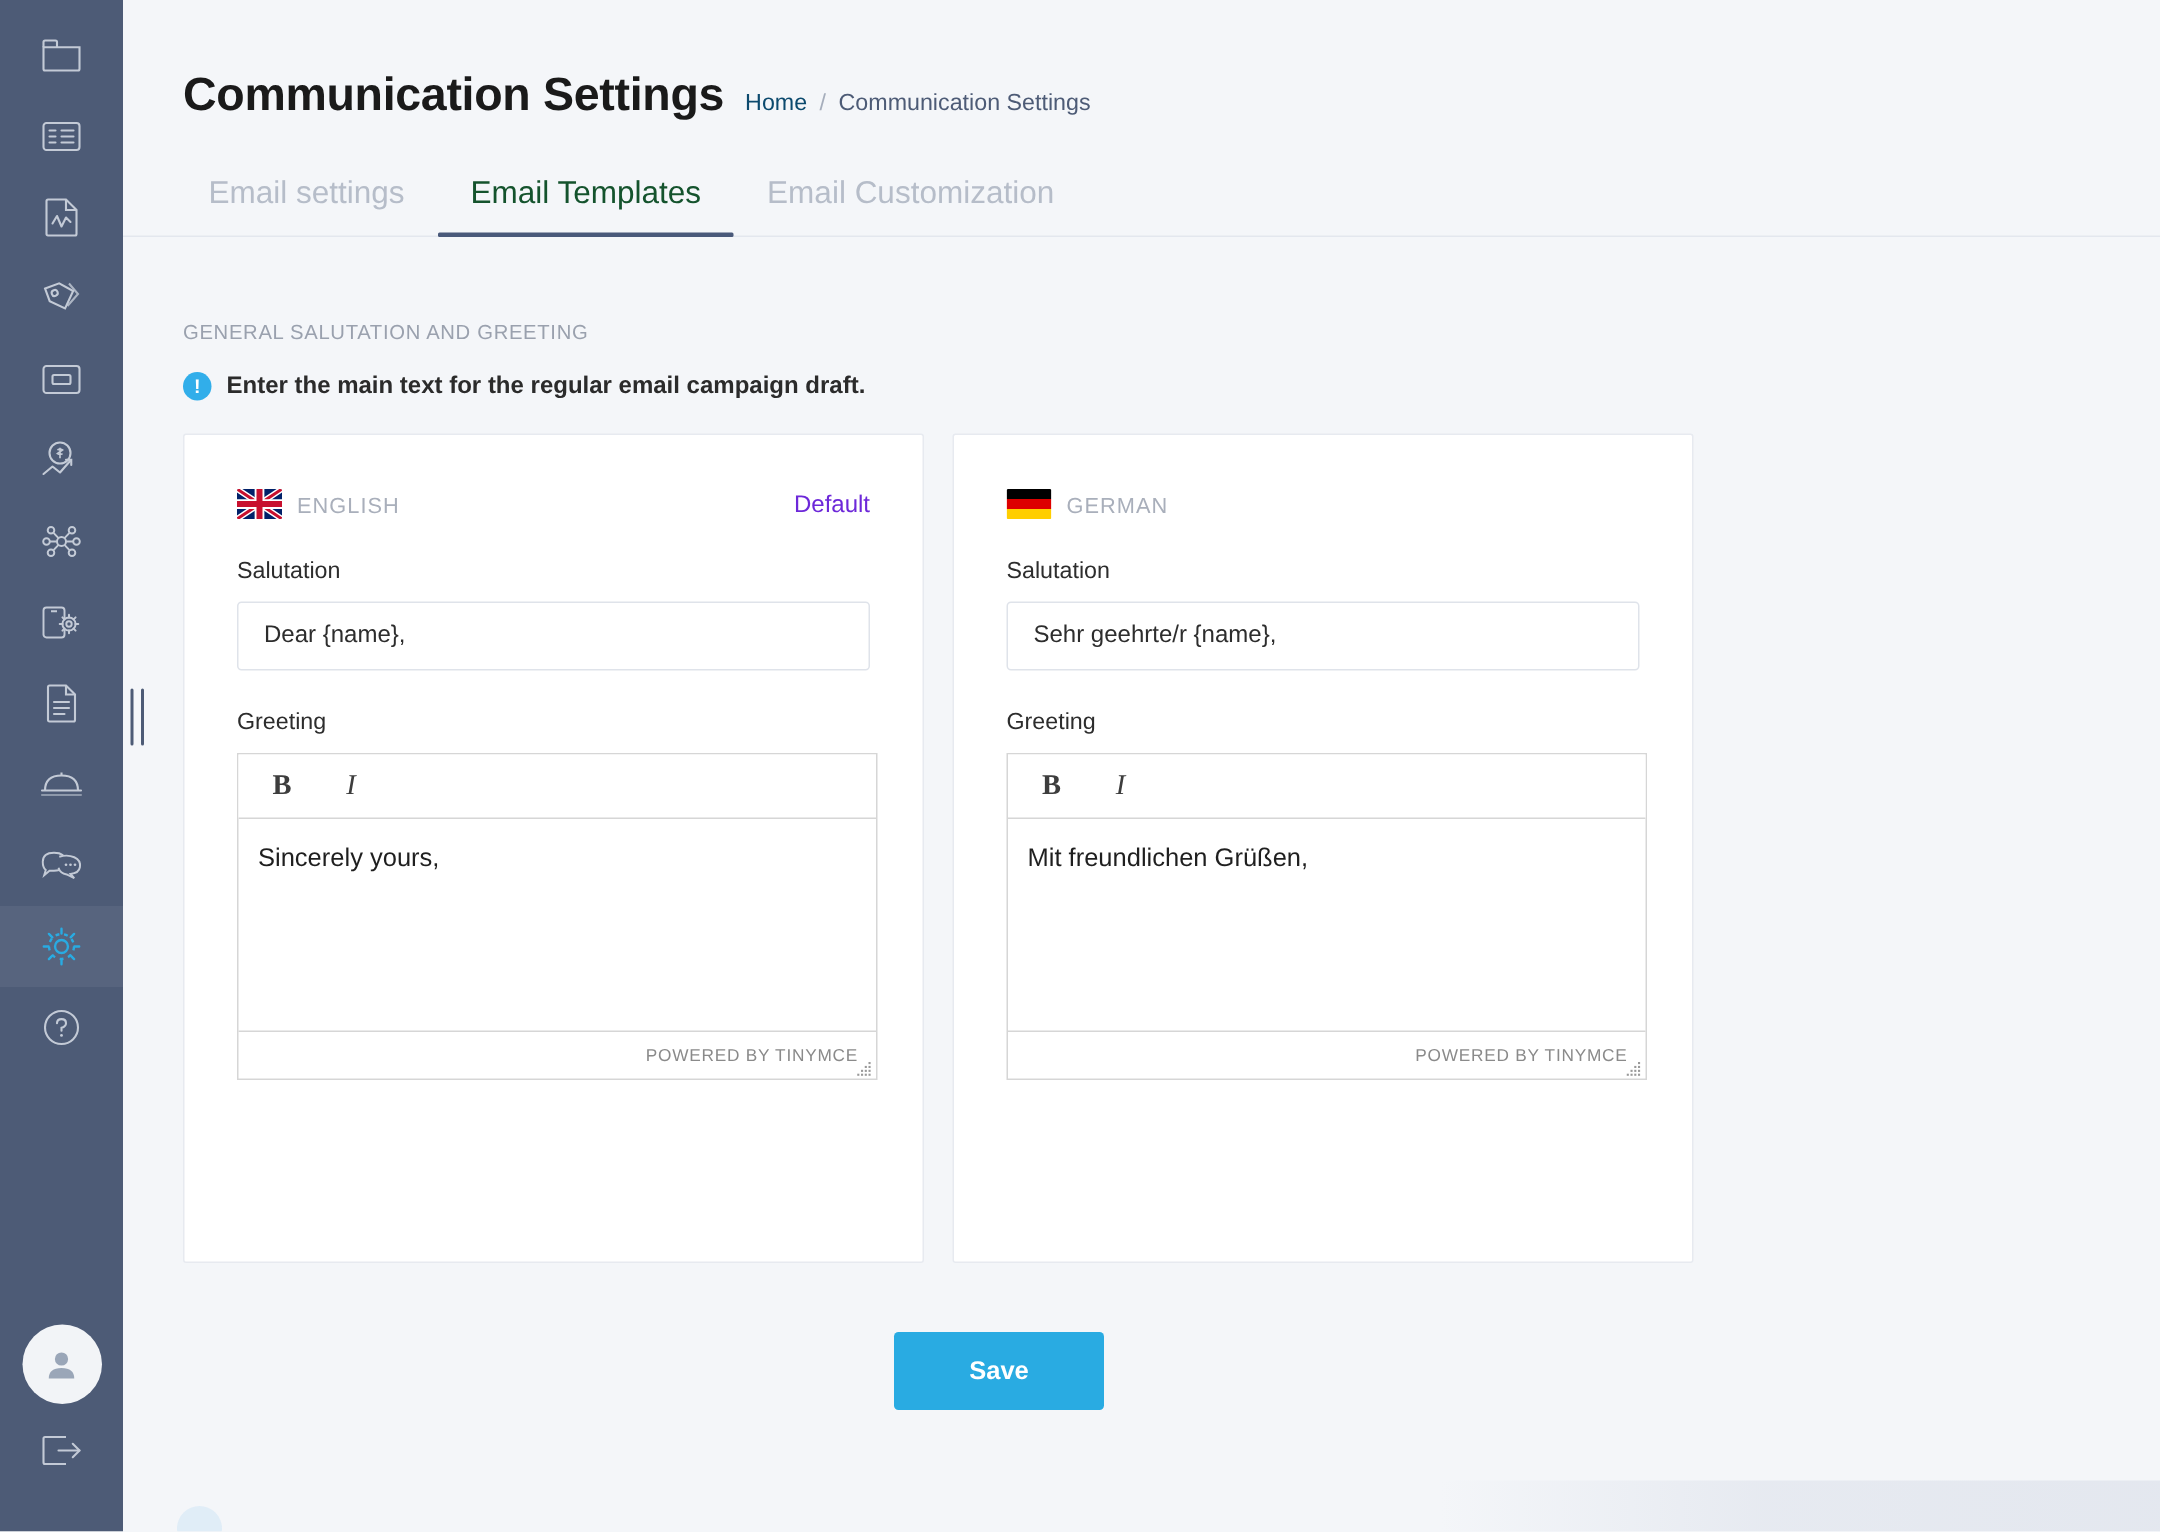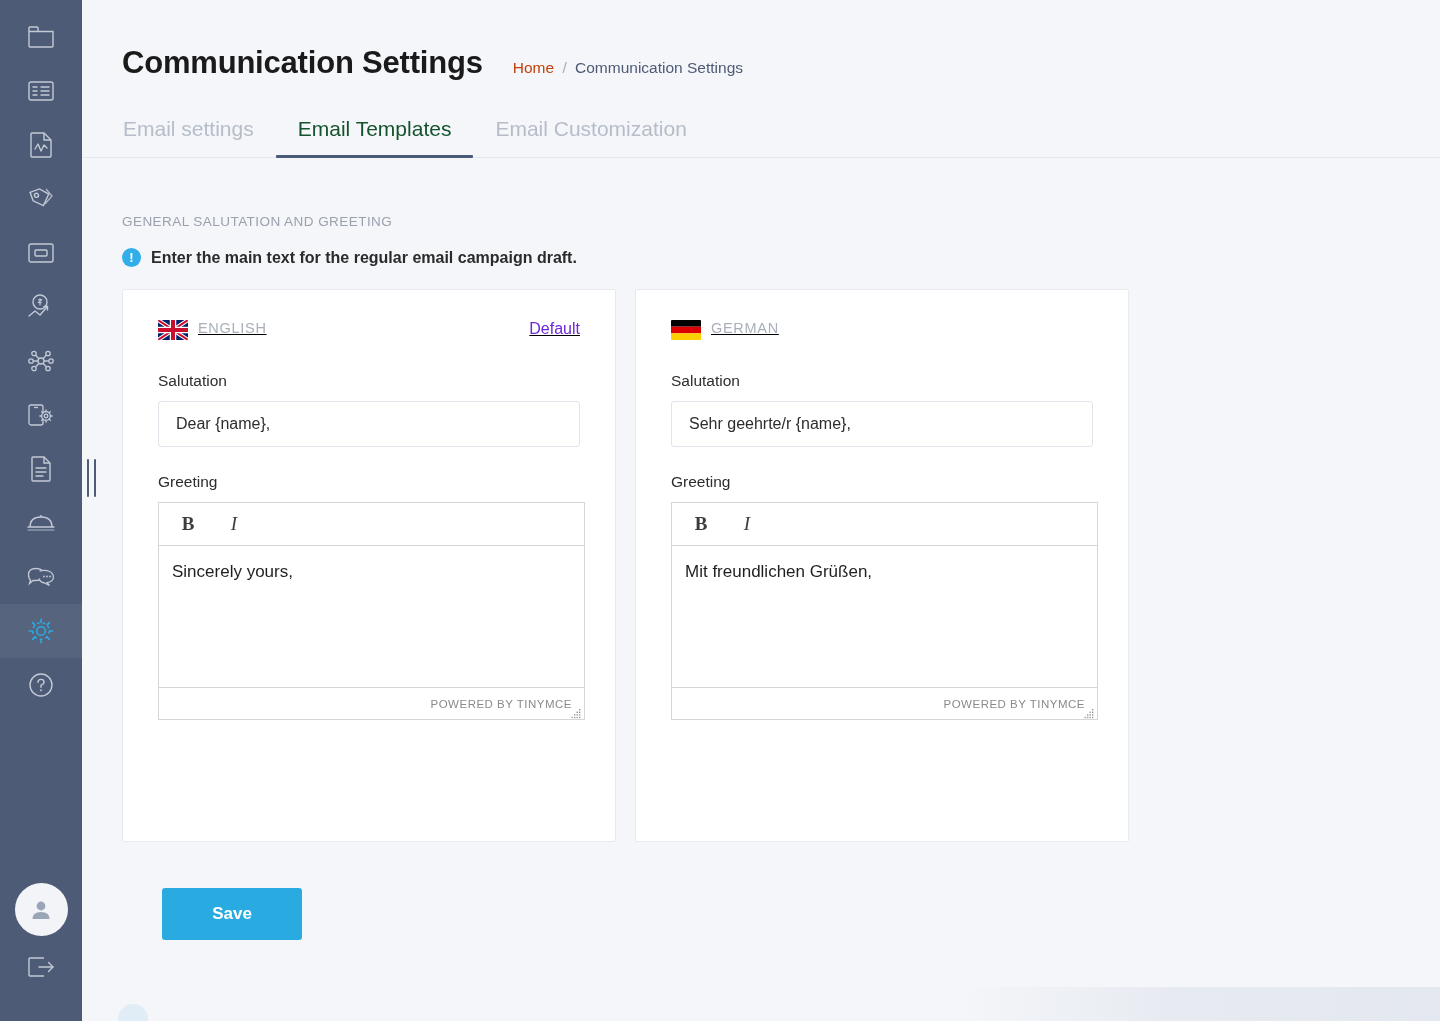--- a/index.html
+++ b/index.html
@@ -69,31 +69,31 @@
   .page-head { padding: 45px 0 0 40px; }
   .title-row { display: flex; align-items: baseline; text-align: right; }
   h1.page-title {
     margin: 0;
     font-size: 31px;
     font-weight: bold;
     color: #1a1a1a;
     letter-spacing: -0.2px;
   }
   .breadcrumb { margin-left: 14px; font-size: 15.5px; color: #4d5b76; white-space: nowrap; }
-  .breadcrumb .crumb-link { color: #c2410c; cursor: pointer; margin-left: 16px; }
+  .breadcrumb .crumb-link { color: #0c4a6e; cursor: pointer; }
   .breadcrumb .sep { color: #a6aebc; margin: 0 4px; }
   .breadcrumb .crumb-current { color: #4d5b76; }
 
   
   .tabs {
     margin-top: 36px;
     display: flex;
     align-items: flex-end;
     border-bottom: 1px solid #e3e7ee;
-    padding-left: 20px;
+    padding-left: 36px;
     margin-left: -40px;
   }
   .tab {
     font-size: 21px;
     padding: 0 22px 16px 22px;
     color: #b6bdc9;
     cursor: pointer;
     position: relative;
     white-space: nowrap;
   }
@@ -142,24 +142,23 @@
   }
   .lang-card {
     width: 494px;
     min-height: 553px;
     background: #ffffff;
     border: 1px solid #e7eaf0;
     border-radius: 2px;
     padding: 30px 35px 0 35px;
   }
   .card-head {
-    display: flex; align-items: flex-start;
+    display: flex; align-items: flex-end;
     height: 26px;
     margin-bottom: 26px;
-    text-decoration: underline;
   }
   .flag { width: 30px; height: 20px; flex: 0 0 30px; margin-right: 10px; border-radius: 1px; overflow: hidden; }
   .lang-name {
     font-size: 14.5px;
     letter-spacing: 0.7px;
     color: #a9afbb;
     text-transform: uppercase;
   }
   .default-tag {
     margin-left: auto;
@@ -242,21 +241,21 @@
     width: 11px; height: 11px;
     cursor: nwse-resize;
   }
 
   
   .footer-row {
     padding-left: 40px;
     margin-top: 46px;
     width: 1048px;
     display: flex;
-    justify-content: flex-start;
+    justify-content: center;
   }
   .save-btn {
     width: 140px; height: 52px;
     background: #29abe2;
     border: none;
     border-radius: 3px;
     color: #fff;
     font-size: 17px;
     font-weight: bold;
     cursor: pointer;

